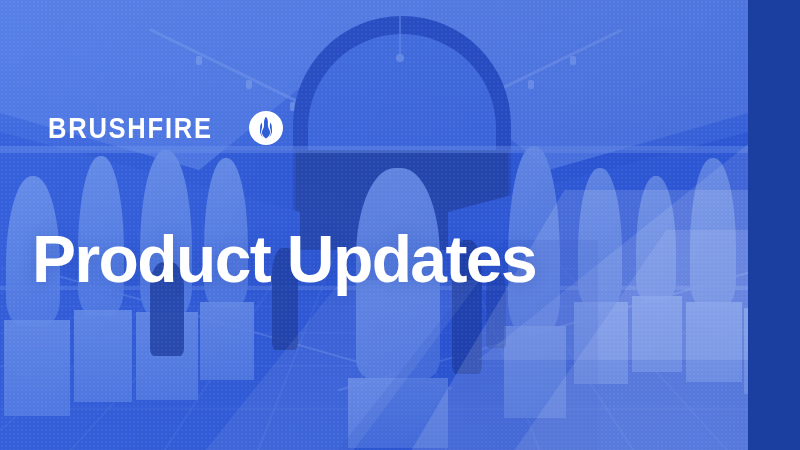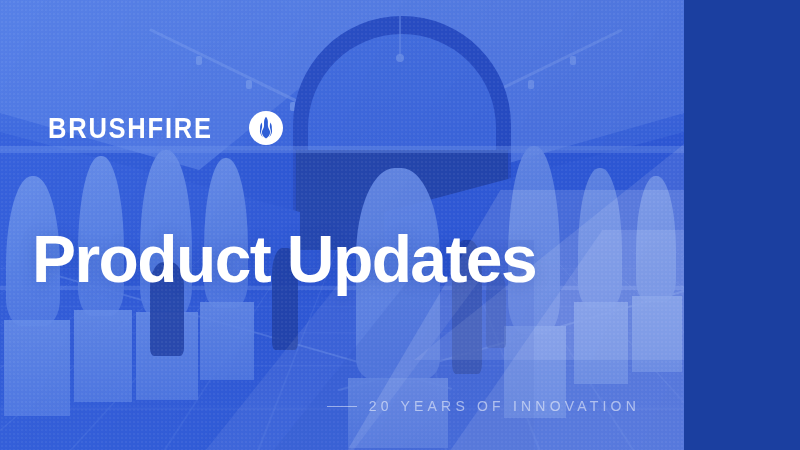--- a/index.html
+++ b/index.html
@@ -3,21 +3,21 @@
 <meta charset="utf-8">
 <title>Brushfire Product Updates</title>
 <style>
   html, body {
     margin: 0;
     padding: 0;
     background: #1b3fa0;
   }
   .card {
     position: relative;
-    width: 684px;
+    width: 748px;
     height: 450px;
     overflow: hidden;
     background: #3f70e0;
     font-family: "Liberation Sans", sans-serif;
     user-select: none;
   }
 
   
   .photo {
     position: absolute;
@@ -343,19 +343,15 @@
         <svg width="22" height="24" viewBox="0 0 22 24" aria-hidden="true">
           <path d="M11 0.8 C8.2 4.6 9.4 7.0 9.0 10.2 C8.7 12.6 7.4 13.4 7.0 15.6 C6.6 18.0 7.9 20.6 11 22.6 C14.1 20.6 15.4 18.0 15.0 15.6 C14.6 13.4 13.3 12.6 13.0 10.2 C12.6 7.0 13.8 4.6 11 0.8 Z" fill="#2f5fd6"></path>
           <path d="M6.6 6.4 C4.6 9.6 5.4 11.6 5.0 13.8 C4.6 16.3 5.6 19.0 7.8 21.2 C6.0 18.2 5.8 15.6 6.6 13.2 C7.3 11.0 7.4 8.8 6.6 6.4 Z" fill="#2f5fd6"></path>
           <path d="M15.4 6.4 C17.4 9.6 16.6 11.6 17.0 13.8 C17.4 16.3 16.4 19.0 14.2 21.2 C16.0 18.2 16.2 15.6 15.4 13.2 C14.7 11.0 14.6 8.8 15.4 6.4 Z" fill="#2f5fd6"></path>
         </svg>
       </span>
     </div>
 
     <h1 class="headline">Product Updates</h1>
 
-    <div class="tagline">
-      <span class="tagline-dash"></span>
-      <span class="tagline-text">20 YEARS OF INNOVATION</span>
-    </div>
 
   </div>
 </div>
 
 </body></html>

